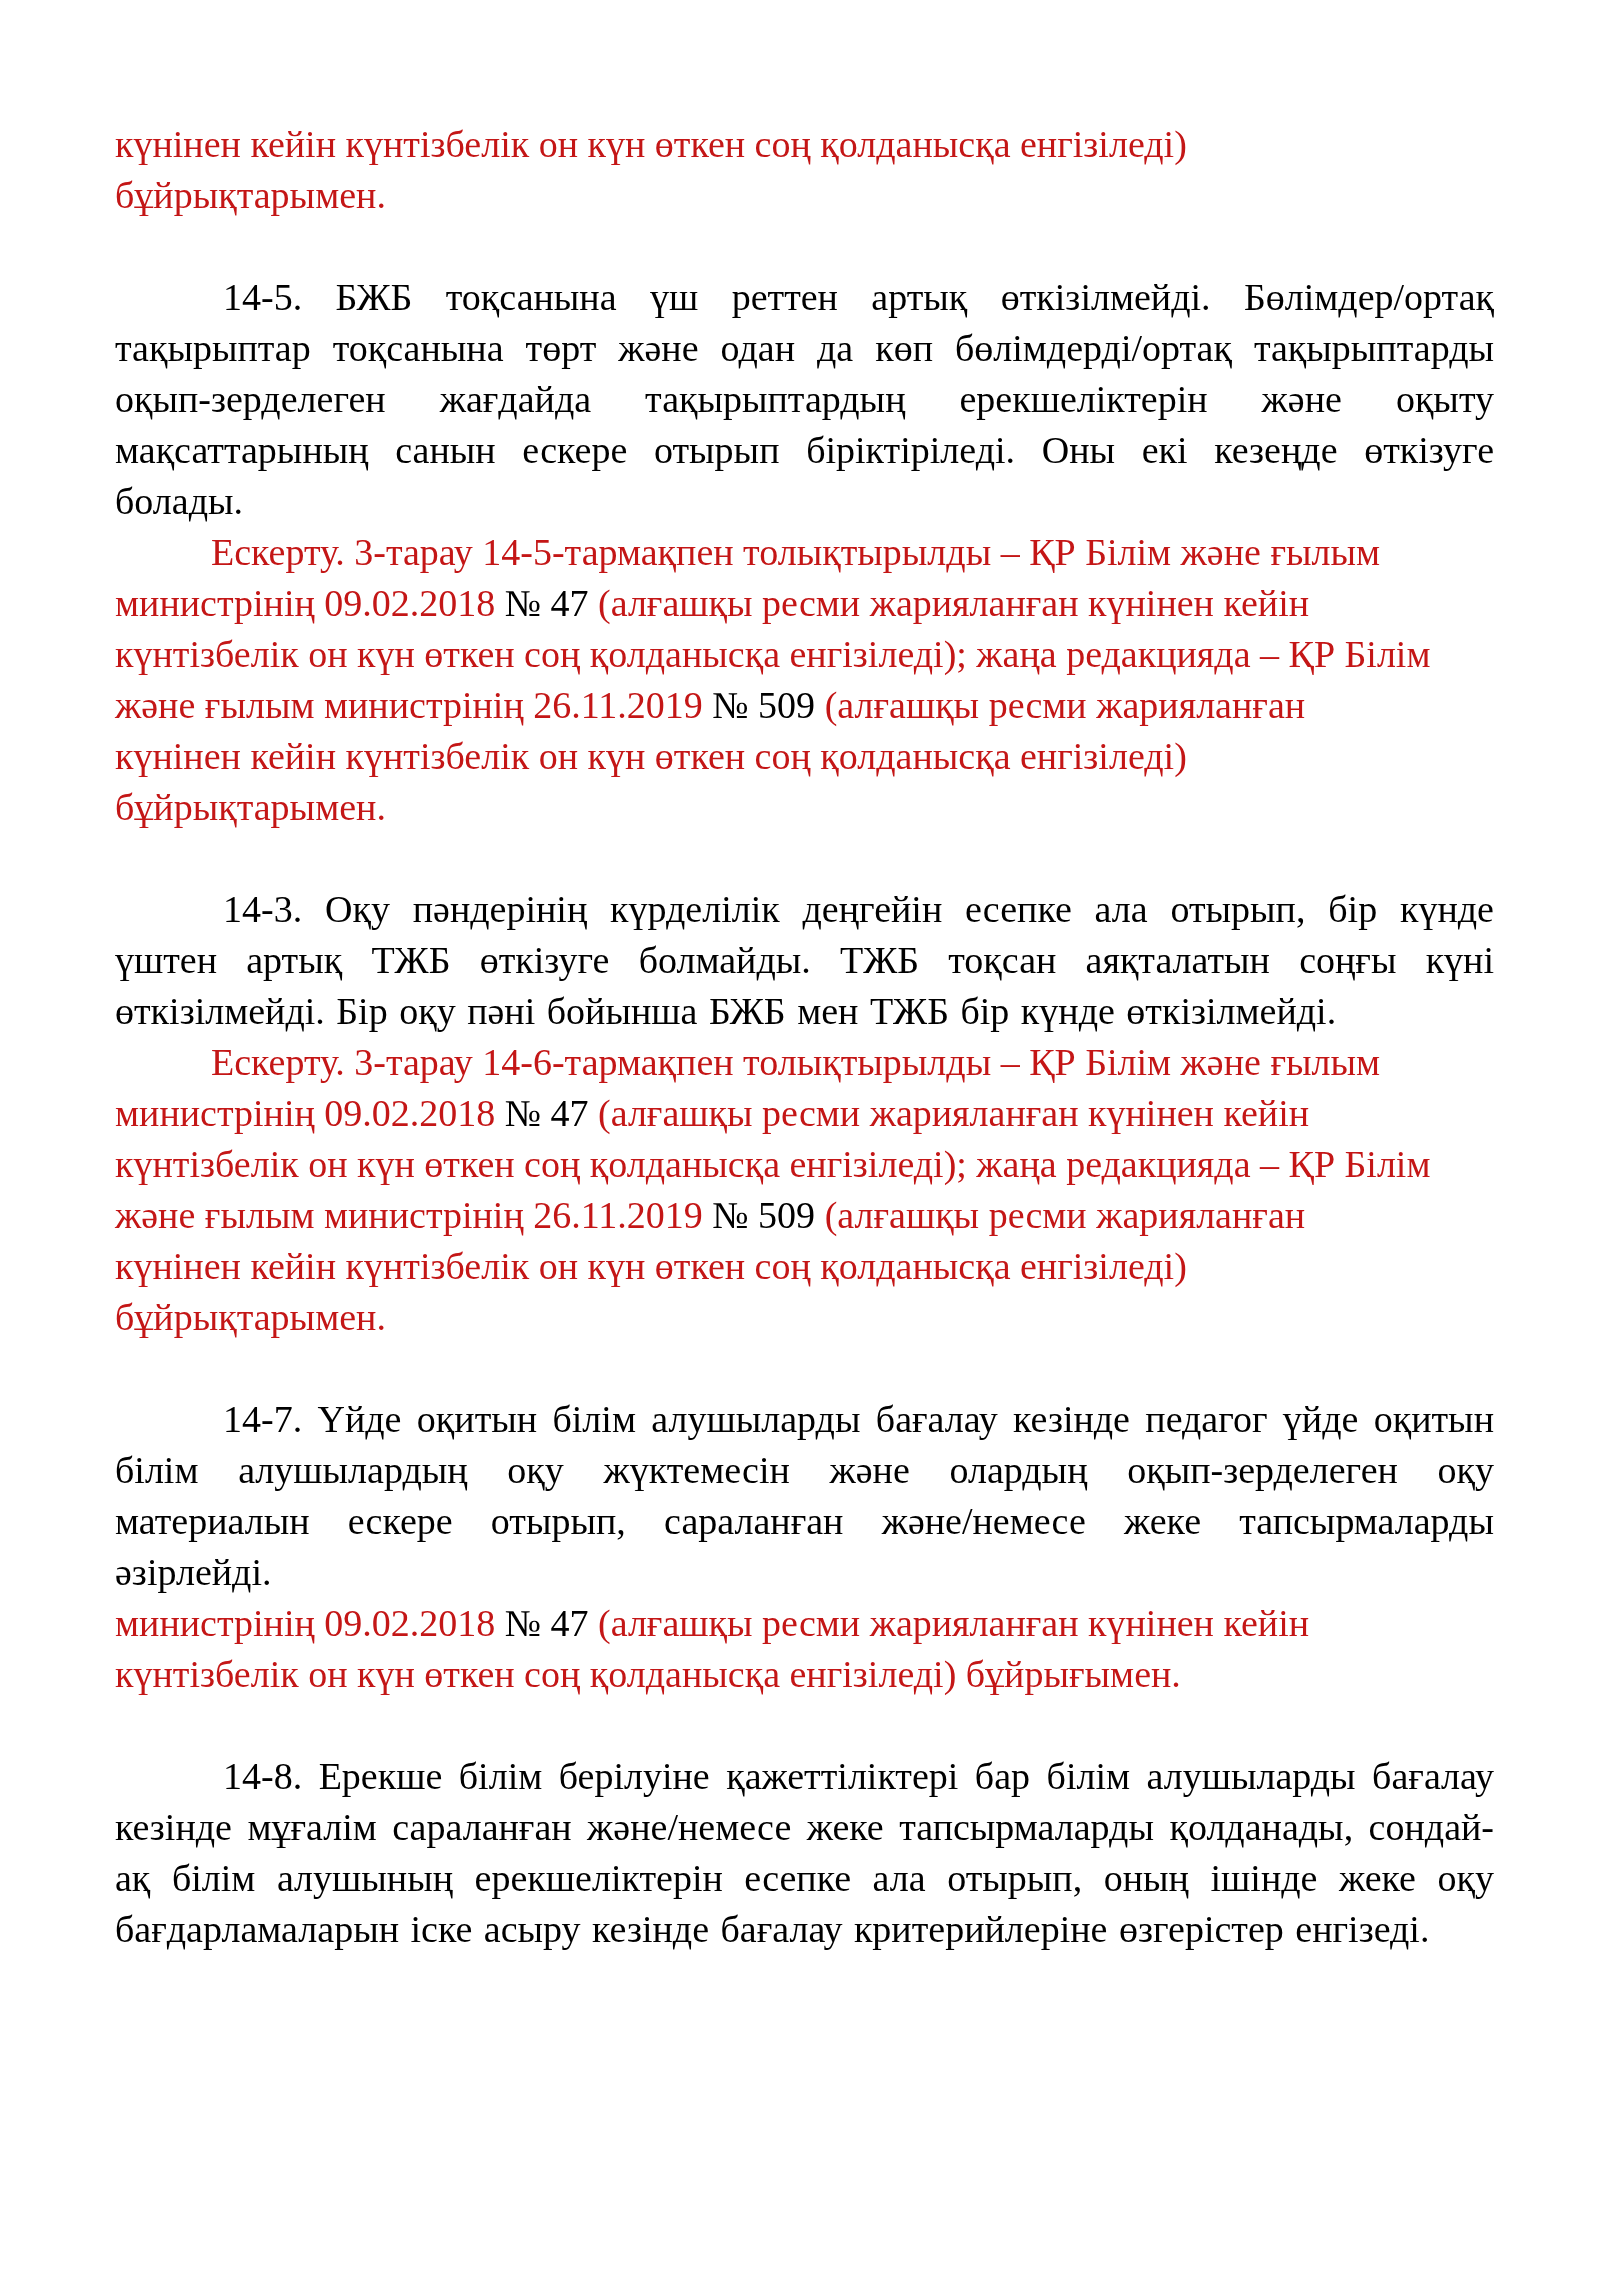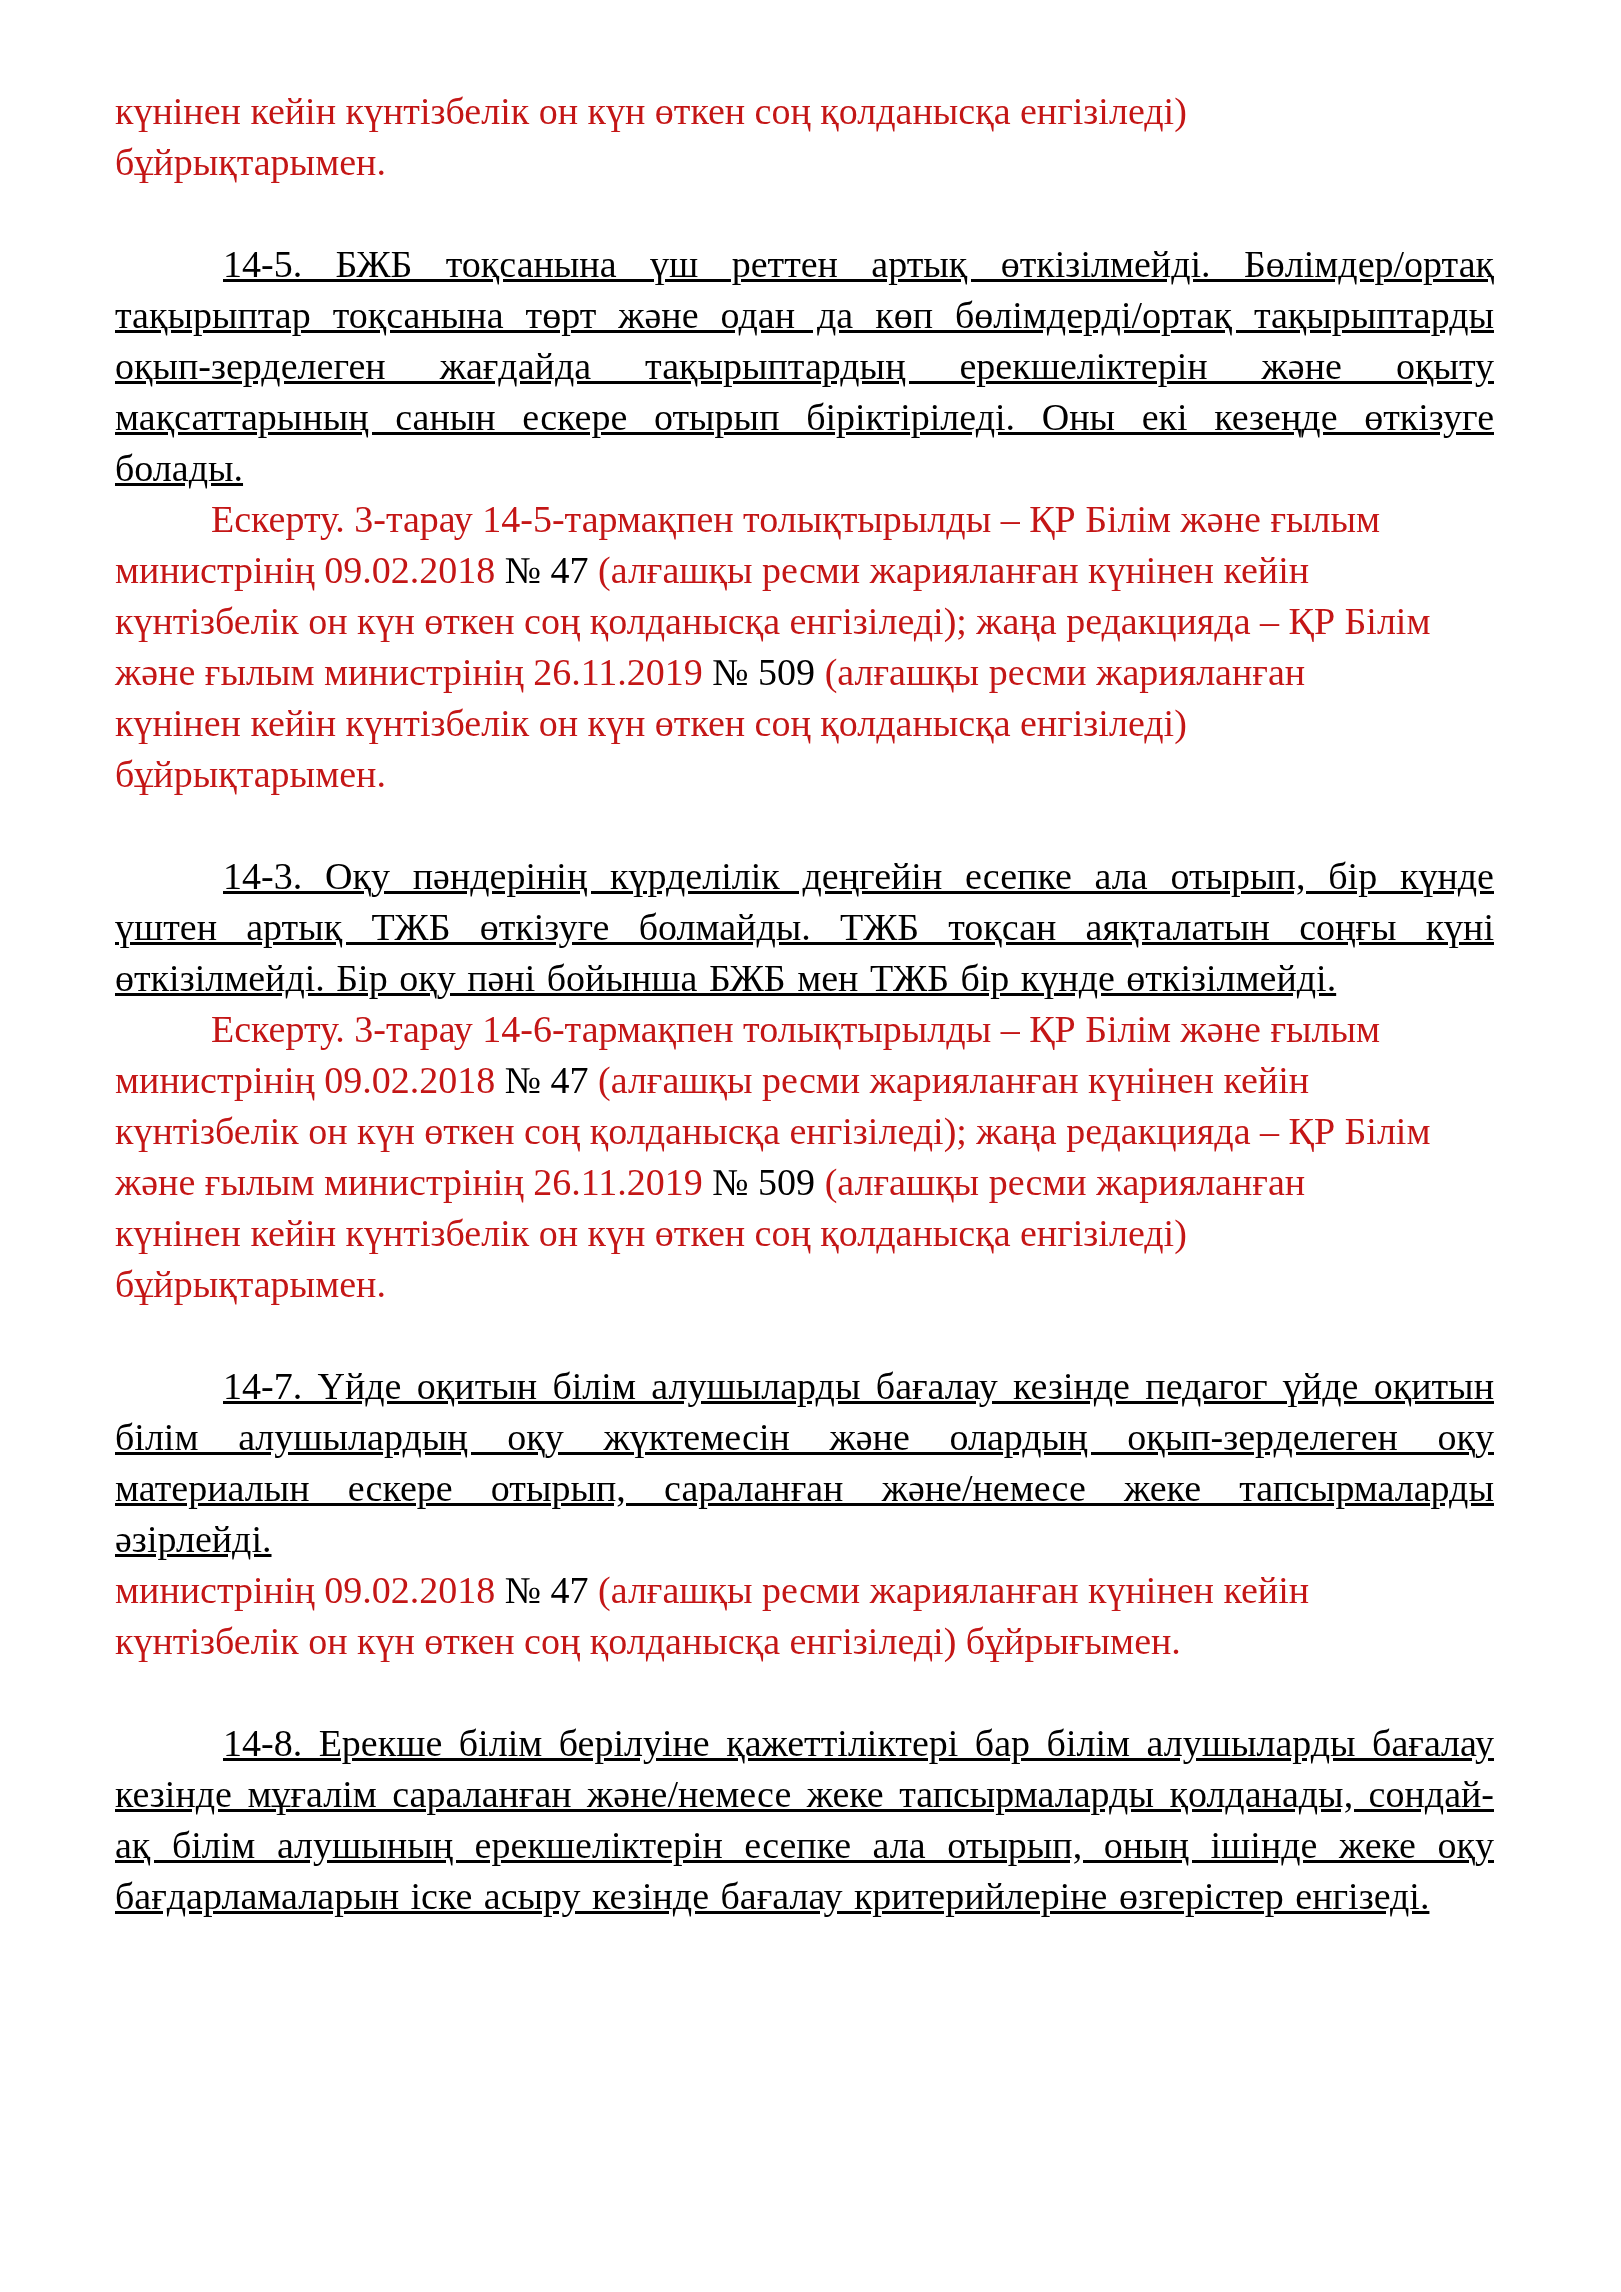--- a/index.html
+++ b/index.html
@@ -5,34 +5,33 @@
   html, body {
     margin: 0;
     padding: 0;
     background: #ffffff;
   }
   .page {
     position: relative;
     width: 1621px;
     height: 2293px;
     box-sizing: border-box;
-    padding: 86px 127px 0 115px;
+    padding: 119px 127px 0 115px;
     background: var(--page-bg, #ffffff);
     font-family: "Liberation Serif", "DejaVu Serif", serif;
     font-size: 38px;
     line-height: 51px;
     color: var(--text-color, #000000);
     overflow: hidden;
   }
   .para {
     margin: 51px 0 0 0;
     text-align: justify;
     text-indent: 108px;
     word-spacing: 2px;
-    text-decoration: underline;
   }
   .note {
     margin: 0;
     color: var(--note-color, #c41616);
   }
   .note .line {
     text-align: left;
   }
   .note .line.first {
     text-indent: 96px;

